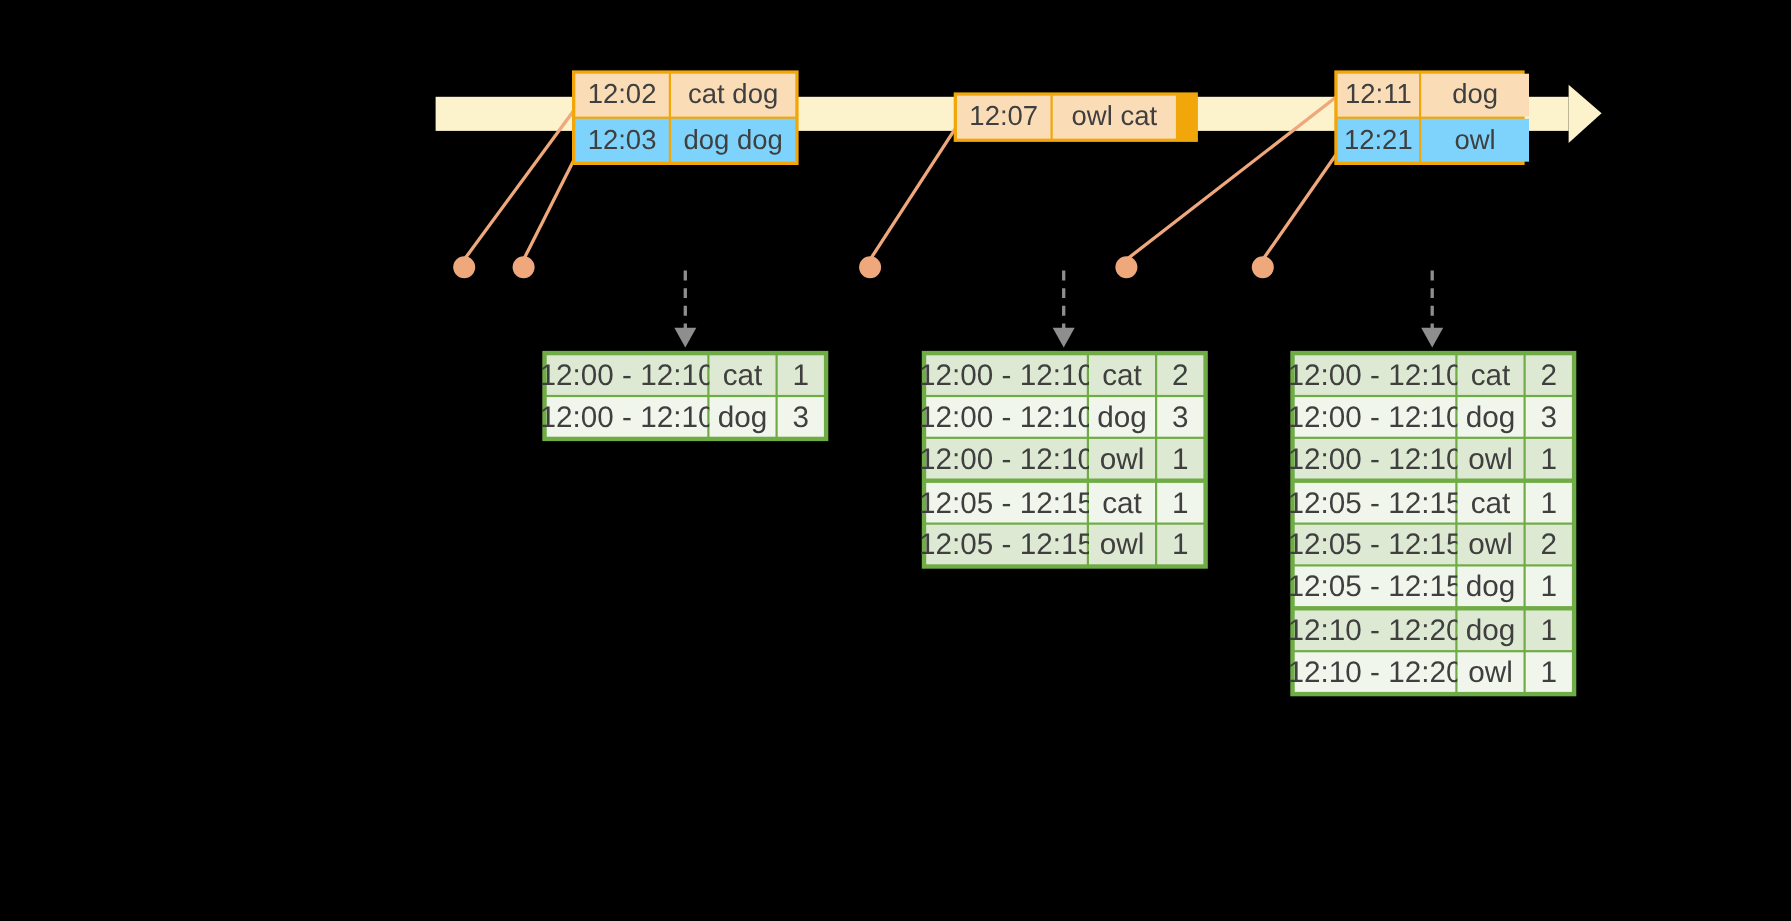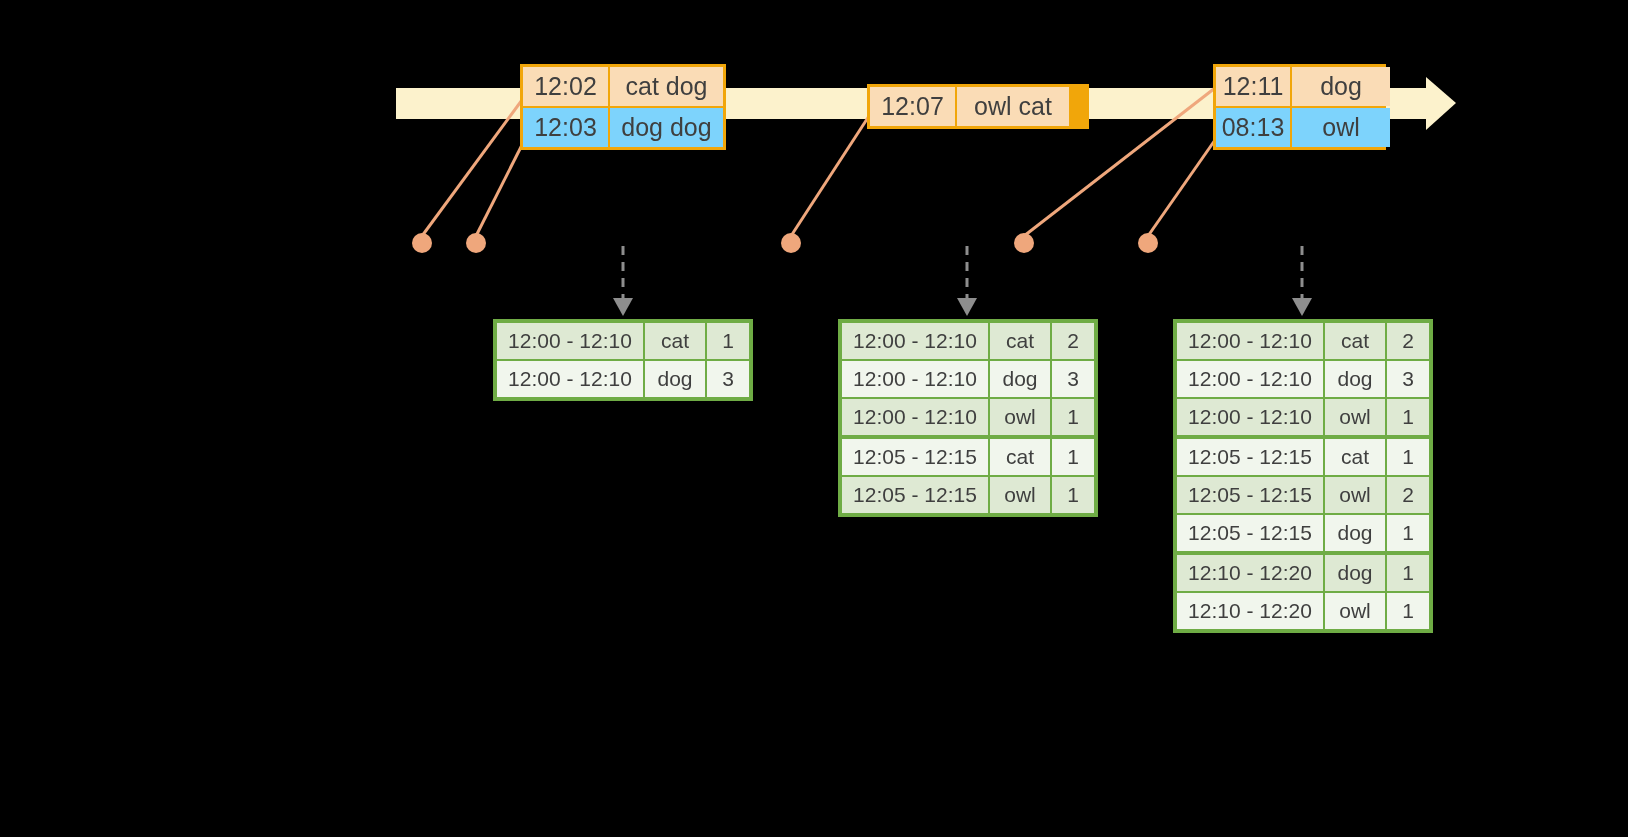--- a/index.html
+++ b/index.html
@@ -13,21 +13,21 @@
   .rt{background:#6FAC45;padding:4px;gap:2px;}
   .trow{display:grid;column-gap:2px;}
   .et .trow{height:39px;}
   .rt .trow{height:36px;}
   .et1 .trow{grid-template-columns:85px 113px;}
   .et2 .trow{grid-template-columns:85px 112px;}
   .et3 .trow{grid-template-columns:74px 98px;}
   .rt .trow{grid-template-columns:146px 60px 42px;}
   .cell{display:flex;align-items:center;justify-content:center;color:#3F3F3F;white-space:nowrap;}
   .et .cell{font-size:25px;background:#7dd3fc;}
-  .rt .cell{font-size:21px;background:#F1F6ED;}
+  .rt .cell{font-size:27px;background:#F1F6ED;}
   .et .trow.dark .cell{background:#FADCB6;}
   .rt .trow.dark .cell{background:#DEE9D3;}
   .rt .trow.group-start{margin-top:2px;}
 
   .et1{left:520px;top:64px;width:206px;}
   .et2{left:867px;top:84px;width:222px;}
   .et3{left:1213px;top:64px;width:173px;}
   .rt1{left:493px;top:319px;width:260px;}
   .rt2{left:838px;top:319px;width:260px;}
   .rt3{left:1173px;top:319px;width:260px;}
@@ -83,21 +83,21 @@
         <div class="cell">12:07</div>
         <div class="cell">owl cat</div>
       </div>
     </div>
   <div class="tbl et et3">
       <div class="trow dark">
         <div class="cell">12:11</div>
         <div class="cell">dog</div>
       </div>
       <div class="trow light">
-        <div class="cell">08:13</div>
+        <div class="cell">12:21</div>
         <div class="cell">owl</div>
       </div>
     </div>
 
   <div class="tbl rt rt1">
       <div class="trow dark">
         <div class="cell">12:00 - 12:10</div>
         <div class="cell">cat</div>
         <div class="cell">1</div>
       </div>

